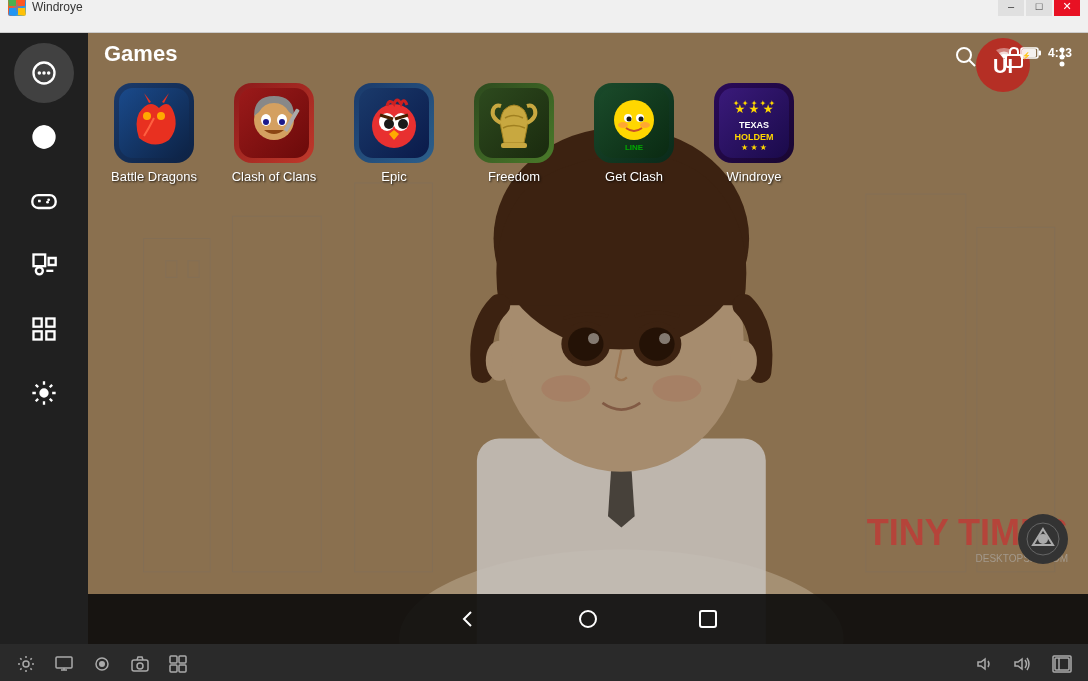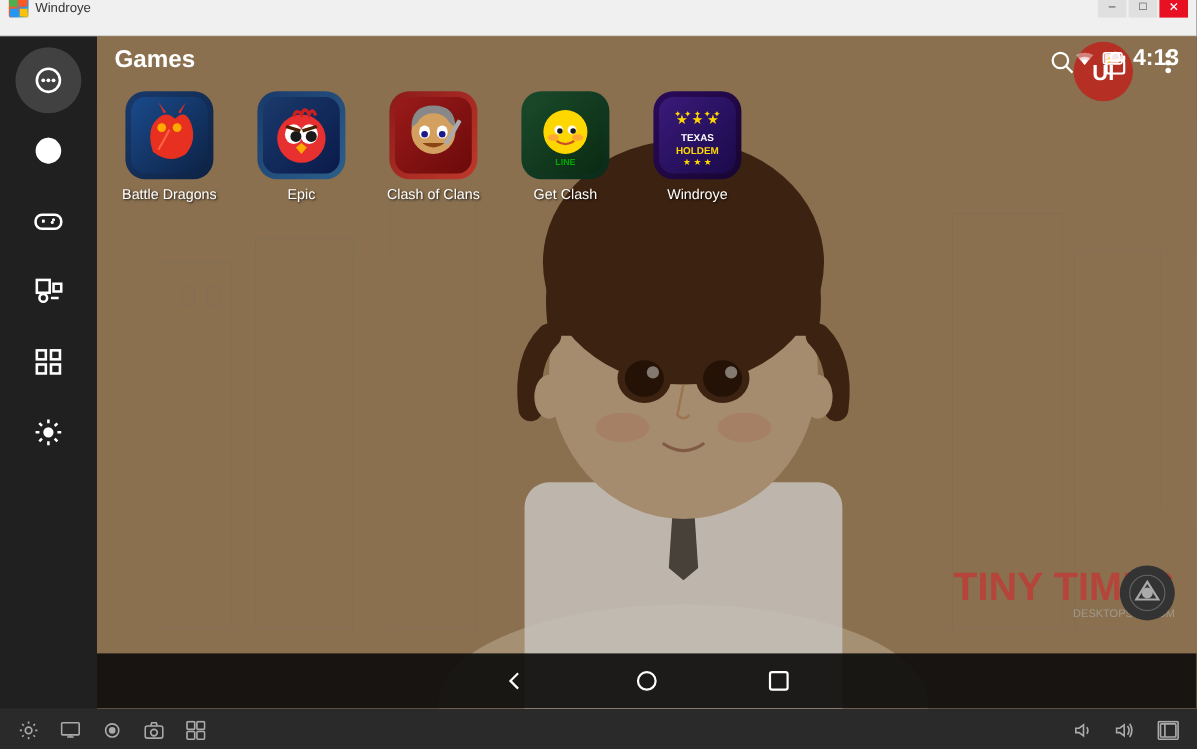--- a/index.html
+++ b/index.html
@@ -112,21 +112,21 @@
       height: 40px;
       display: flex;
       align-items: center;
       justify-content: flex-end;
       padding-right: 16px;
       gap: 8px;
       z-index: 20;
     }
 
     .status-icons { display: flex; align-items: center; gap: 6px; }
-    .status-time { color: white; font-size: 21px; font-weight: bold; }
+    .status-time { color: white; font-size: 12px; font-weight: bold; }
 
     
     .app-panel {
       position: absolute;
       top: 0;
       left: 0;
       width: 100%;
       height: 100%;
       z-index: 15;
       border-radius: 19px;
@@ -493,20 +493,48 @@
                 <path d="M 45 15 L 50 5 L 43 14" fill="#e83020"></path>
                 <path d="M 35 30 Q 30 40 25 48" stroke="#ff6040" stroke-width="2" fill="none"></path>
                 <circle cx="28" cy="28" r="4" fill="#ffaa00"></circle>
                 <circle cx="42" cy="28" r="4" fill="#ffaa00"></circle>
               </svg>
             </div>
             <span class="app-label">Battle Dragons</span>
           </div>
 
           <div class="app-item">
+            <div class="app-icon-wrapper icon-clash">
+              <svg width="70" height="70" viewBox="0 0 70 70">
+                <rect width="70" height="70" rx="14" fill="url(#bg2)"></rect>
+                <defs>
+                    <linearGradient id="bg2" x1="0" y1="0" x2="1" y2="1">
+                      <stop offset="0%" stop-color="#9b1a1a"></stop>
+                      <stop offset="100%" stop-color="#6b0a0a"></stop>
+                    </linearGradient>
+                  </defs>
+
+                <circle cx="35" cy="32" r="20" fill="#d4a060"></circle>
+
+                <path d="M 25 42 Q 35 50 45 42" fill="#8B4513"></path>
+
+                <ellipse cx="27" cy="32" rx="5" ry="6" fill="white"></ellipse>
+                <ellipse cx="43" cy="32" rx="5" ry="6" fill="white"></ellipse>
+                <circle cx="27" cy="34" r="3" fill="#1a1a8b"></circle>
+                <circle cx="43" cy="34" r="3" fill="#1a1a8b"></circle>
+
+                <path d="M 15 28 Q 15 8 35 8 Q 55 8 55 28 L 50 24 Q 45 15 35 15 Q 25 15 20 24 Z" fill="#888"></path>
+
+                <rect x="52" y="20" width="4" height="25" rx="1" fill="#aaa" transform="rotate(30, 54, 30)"></rect>
+              </svg>
+            </div>
+            <span class="app-label">Clash of Clans</span>
+          </div>
+
+          <div class="app-item">
             <div class="app-icon-wrapper icon-epic">
               <svg width="70" height="70" viewBox="0 0 70 70">
                 <rect width="70" height="70" rx="14" fill="url(#bg3)"></rect>
                 <defs>
                     <linearGradient id="bg3" x1="0" y1="0" x2="1" y2="1">
                       <stop offset="0%" stop-color="#1a3a6b"></stop>
                       <stop offset="100%" stop-color="#0a1a4a"></stop>
                     </linearGradient>
                   </defs>
 
@@ -522,47 +550,43 @@
                 <path d="M 21 27 L 34 31" stroke="#4a2000" stroke-width="3"></path>
                 <path d="M 36 31 L 49 27" stroke="#4a2000" stroke-width="3"></path>
 
                 <path d="M 30 46 L 35 42 L 40 46 L 35 52 Z" fill="#ffaa00"></path>
               </svg>
             </div>
             <span class="app-label">Epic</span>
           </div>
 
           <div class="app-item">
-            <div class="app-icon-wrapper icon-clash">
+            <div class="app-icon-wrapper icon-freedom">
               <svg width="70" height="70" viewBox="0 0 70 70">
-                <rect width="70" height="70" rx="14" fill="url(#bg2)"></rect>
+                <rect width="70" height="70" rx="14" fill="url(#bg4)"></rect>
                 <defs>
-                    <linearGradient id="bg2" x1="0" y1="0" x2="1" y2="1">
-                      <stop offset="0%" stop-color="#9b1a1a"></stop>
-                      <stop offset="100%" stop-color="#6b0a0a"></stop>
+                    <linearGradient id="bg4" x1="0" y1="0" x2="1" y2="1">
+                      <stop offset="0%" stop-color="#2d4a1e"></stop>
+                      <stop offset="100%" stop-color="#1a2a0e"></stop>
                     </linearGradient>
                   </defs>
 
-                <circle cx="35" cy="32" r="20" fill="#d4a060"></circle>
-
-                <path d="M 25 42 Q 35 50 45 42" fill="#8B4513"></path>
-
-                <ellipse cx="27" cy="32" rx="5" ry="6" fill="white"></ellipse>
-                <ellipse cx="43" cy="32" rx="5" ry="6" fill="white"></ellipse>
-                <circle cx="27" cy="34" r="3" fill="#1a1a8b"></circle>
-                <circle cx="43" cy="34" r="3" fill="#1a1a8b"></circle>
-
-                <path d="M 15 28 Q 15 8 35 8 Q 55 8 55 28 L 50 24 Q 45 15 35 15 Q 25 15 20 24 Z" fill="#888"></path>
-
-                <rect x="52" y="20" width="4" height="25" rx="1" fill="#aaa" transform="rotate(30, 54, 30)"></rect>
+                <path d="M 25 55 L 22 40 Q 20 30 25 22 Q 35 12 45 22 Q 50 30 48 40 L 45 55 Z" fill="#c8a840" stroke="#a08020" stroke-width="1"></path>
+
+                <path d="M 22 35 Q 12 30 14 22 Q 16 16 22 18" fill="none" stroke="#c8a840" stroke-width="4"></path>
+                <path d="M 48 35 Q 58 30 56 22 Q 54 16 48 18" fill="none" stroke="#c8a840" stroke-width="4"></path>
+
+                <path d="M 26 30 Q 35 25 44 30" stroke="#a08020" stroke-width="1.5" fill="none"></path>
+                <path d="M 24 40 Q 35 35 46 40" stroke="#a08020" stroke-width="1.5" fill="none"></path>
+
+                <rect x="22" y="55" width="26" height="5" rx="2" fill="#c8a840"></rect>
               </svg>
             </div>
-            <span class="app-label">Clash of Clans</span>
+            <span class="app-label">Freedom</span>
           </div>
-
 
           <div class="app-item">
             <div class="app-icon-wrapper" style="background:linear-gradient(135deg,#1a4a2a,#0a2a1a)">
               <svg width="70" height="70" viewBox="0 0 70 70">
                 <rect width="70" height="70" rx="14" fill="url(#bg5)"></rect>
                 <defs>
                     <linearGradient id="bg5" x1="0" y1="0" x2="1" y2="1">
                       <stop offset="0%" stop-color="#1a4a2a"></stop>
                       <stop offset="100%" stop-color="#0a2a12"></stop>
                     </linearGradient>

